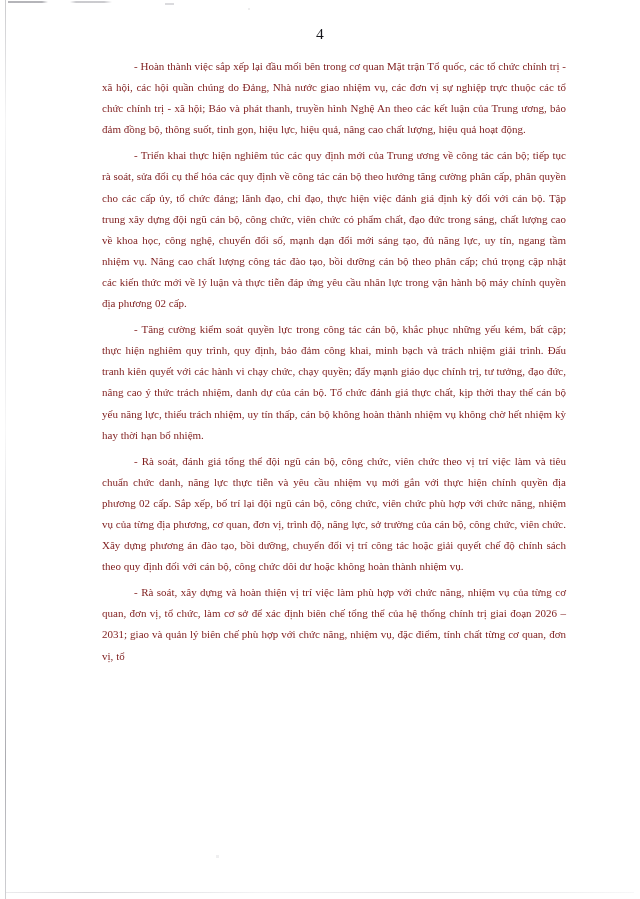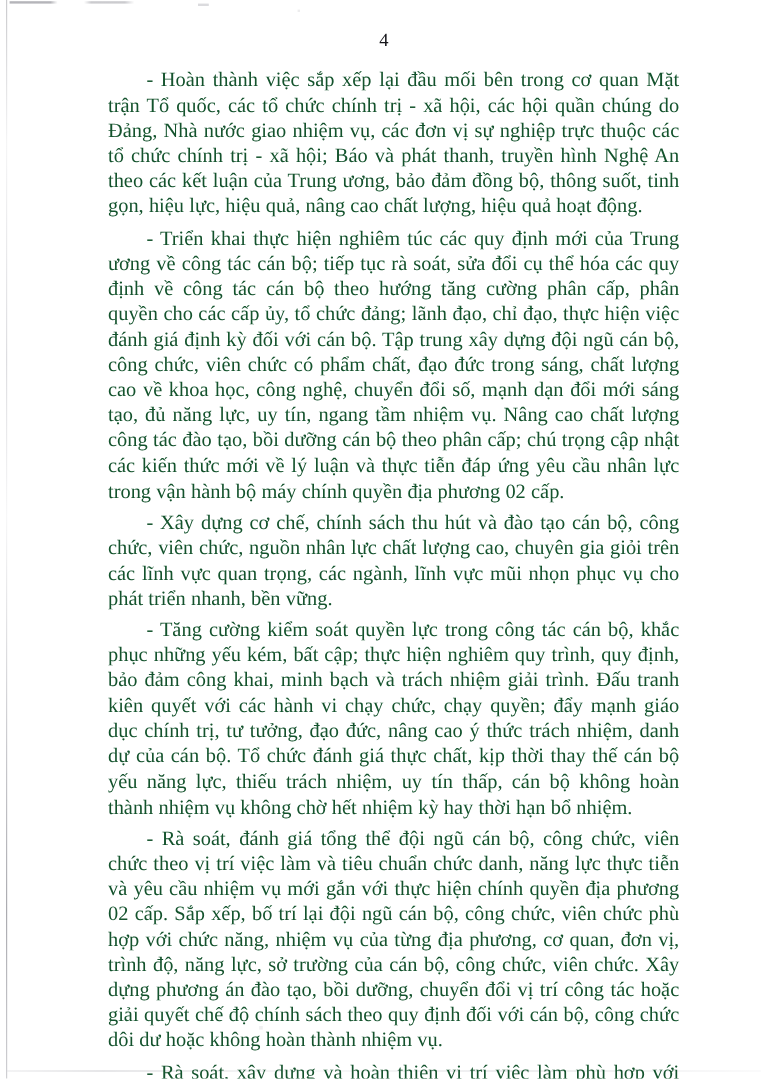--- a/index.html
+++ b/index.html
@@ -93,27 +93,27 @@
   }
 
   .body-text {
     position: absolute;
     left: 90px;
     top: 56px;
     width: 476px;
   }
 
   .para {
-    margin: 0 0 5px 0;
+    margin: 0 0 5px 12px;
     text-indent: 32px;
     text-align: justify;
     text-justify: inter-word;
-    font-size: 17px;
+    font-size: 11px;
     line-height: 21.1px;
-    color: #14532d;
+    color: #7f1d1d;
     word-spacing: 0.1px;
     hyphens: none;
   }
 
   .para:last-child {
     margin-bottom: 0;
   }
 </style>
 </head>
 <body>
@@ -125,19 +125,18 @@
   <div class="scan-edge-bottom"></div>
   <div class="scan-speck" style="left:165px;top:3px;width:9px;height:2px;"></div>
   <div class="scan-speck" style="left:248px;top:8px;width:2px;height:2px;opacity:.5;"></div>
   <div class="scan-speck" style="left:216px;top:855px;width:3px;height:3px;opacity:.45;"></div>
 
   <div class="page-number">4</div>
 
   <div class="body-text">
     <p class="para">- Hoàn thành việc sắp xếp lại đầu mối bên trong cơ quan Mặt trận Tổ quốc, các tổ chức chính trị - xã hội, các hội quần chúng do Đảng, Nhà nước giao nhiệm vụ, các đơn vị sự nghiệp trực thuộc các tổ chức chính trị - xã hội; Báo và phát thanh, truyền hình Nghệ An theo các kết luận của Trung ương, bảo đảm đồng bộ, thông suốt, tinh gọn, hiệu lực, hiệu quả, nâng cao chất lượng, hiệu quả hoạt động.</p>
     <p class="para">- Triển khai thực hiện nghiêm túc các quy định mới của Trung ương về công tác cán bộ; tiếp tục rà soát, sửa đổi cụ thể hóa các quy định về công tác cán bộ theo hướng tăng cường phân cấp, phân quyền cho các cấp ủy, tổ chức đảng; lãnh đạo, chỉ đạo, thực hiện việc đánh giá định kỳ đối với cán bộ. Tập trung xây dựng đội ngũ cán bộ, công chức, viên chức có phẩm chất, đạo đức trong sáng, chất lượng cao về khoa học, công nghệ, chuyển đổi số, mạnh dạn đổi mới sáng tạo, đủ năng lực, uy tín, ngang tầm nhiệm vụ. Nâng cao chất lượng công tác đào tạo, bồi dưỡng cán bộ theo phân cấp; chú trọng cập nhật các kiến thức mới về lý luận và thực tiễn đáp ứng yêu cầu nhân lực trong vận hành bộ máy chính quyền địa phương 02 cấp.</p>
-    <p class="para">- Xây dựng cơ chế, chính sách thu hút và đào tạo cán bộ, công chức, viên chức, nguồn nhân lực chất lượng cao, chuyên gia giỏi trên các lĩnh vực quan trọng, các ngành, lĩnh vực mũi nhọn phục vụ cho phát triển nhanh, bền vững.</p>
     <p class="para">- Tăng cường kiểm soát quyền lực trong công tác cán bộ, khắc phục những yếu kém, bất cập; thực hiện nghiêm quy trình, quy định, bảo đảm công khai, minh bạch và trách nhiệm giải trình. Đấu tranh kiên quyết với các hành vi chạy chức, chạy quyền; đẩy mạnh giáo dục chính trị, tư tưởng, đạo đức, nâng cao ý thức trách nhiệm, danh dự của cán bộ. Tổ chức đánh giá thực chất, kịp thời thay thế cán bộ yếu năng lực, thiếu trách nhiệm, uy tín thấp, cán bộ không hoàn thành nhiệm vụ không chờ hết nhiệm kỳ hay thời hạn bổ nhiệm.</p>
     <p class="para">- Rà soát, đánh giá tổng thể đội ngũ cán bộ, công chức, viên chức theo vị trí việc làm và tiêu chuẩn chức danh, năng lực thực tiễn và yêu cầu nhiệm vụ mới gắn với thực hiện chính quyền địa phương 02 cấp. Sắp xếp, bố trí lại đội ngũ cán bộ, công chức, viên chức phù hợp với chức năng, nhiệm vụ của từng địa phương, cơ quan, đơn vị, trình độ, năng lực, sở trường của cán bộ, công chức, viên chức. Xây dựng phương án đào tạo, bồi dưỡng, chuyển đổi vị trí công tác hoặc giải quyết chế độ chính sách theo quy định đối với cán bộ, công chức dôi dư hoặc không hoàn thành nhiệm vụ.</p>
     <p class="para">- Rà soát, xây dựng và hoàn thiện vị trí việc làm phù hợp với chức năng, nhiệm vụ của từng cơ quan, đơn vị, tổ chức, làm cơ sở để xác định biên chế tổng thể của hệ thống chính trị giai đoạn 2026 – 2031; giao và quản lý biên chế phù hợp với chức năng, nhiệm vụ, đặc điểm, tính chất từng cơ quan, đơn vị, tổ</p>
   </div>
 
 </div>
 
 </body></html>

